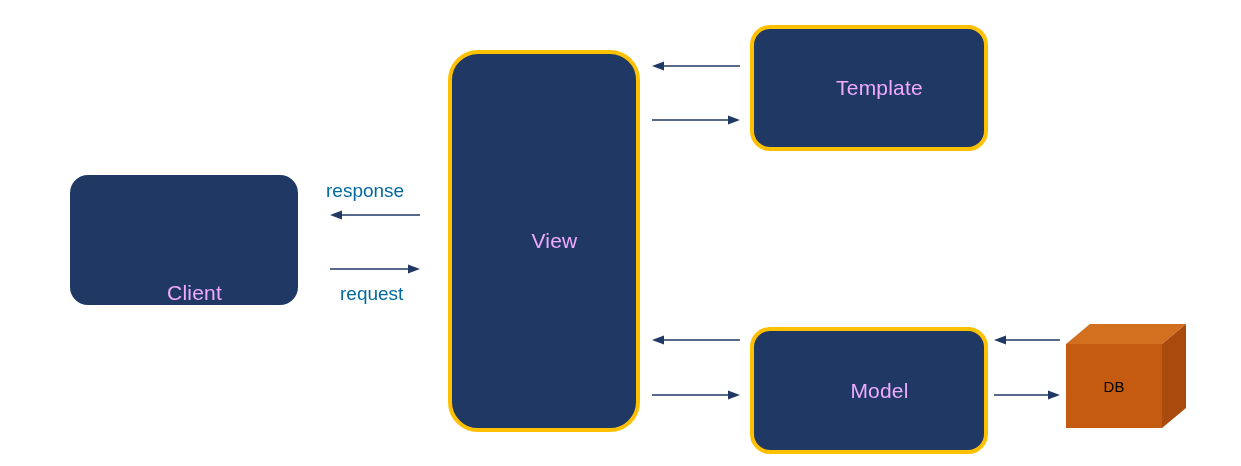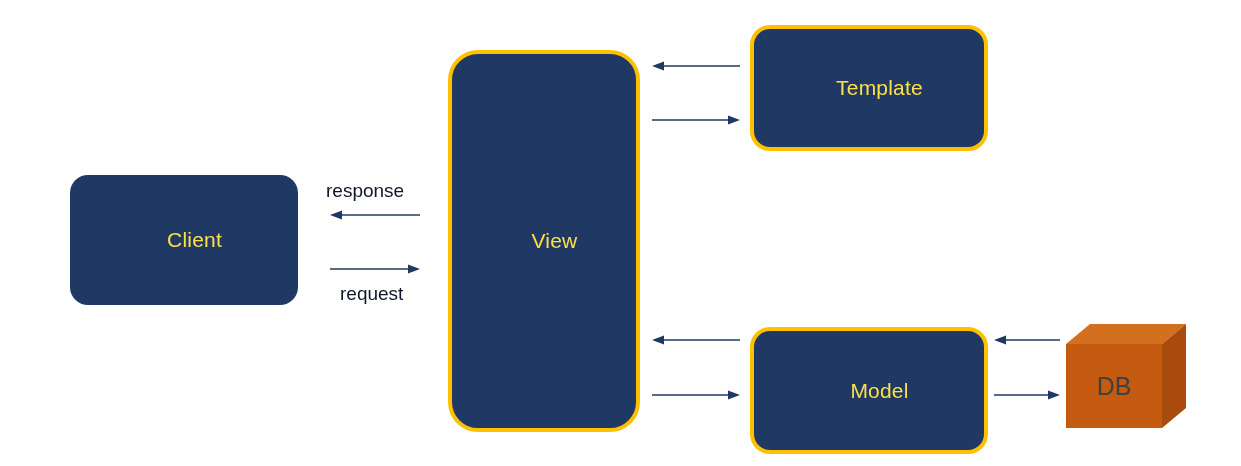--- a/index.html
+++ b/index.html
@@ -17,28 +17,29 @@
   }
 
   
   .node {
     position: absolute;
     box-sizing: border-box;
     background: #1F3864;
     display: flex;
     align-items: center;
     justify-content: center;
-    color: #fde047;
+    color: #f0abfc;
     font-size: 21px;
     font-weight: 400;
     letter-spacing: 0.2px;
     padding-left: 21px;
   }
   .node-plain {
     border-radius: 16px;
+    align-items: flex-end;
   }
   .node-gold {
     border: 4px solid #FFC000;
     border-radius: 20px;
   }
 
   #node-client {
     left: 70px;  top: 175px;
     width: 228px; height: 130px;
     border-radius: 18px;
@@ -64,38 +65,38 @@
     width: 120px; height: 104px;
   }
   #node-db svg { display: block; }
   #node-db .db-label {
     position: absolute;
     left: 0; top: 0;
     width: 96px; height: 104px;
     display: flex;
     align-items: center;
     justify-content: center;
-    color: #404040;
-    font-size: 25px;
+    color: #000000;
+    font-size: 15px;
     padding-top: 20px;
     box-sizing: border-box;
     pointer-events: none;
   }
 
   
   .arrow {
     position: absolute;
     height: 14px;
   }
   .arrow svg { display: block; overflow: visible; }
 
   
   .edge-label {
     position: absolute;
-    color: #0f172a;
+    color: #0369a1;
     font-size: 19px;
     white-space: nowrap;
     font-family: "Liberation Sans", sans-serif;
   }
   #label-response { left: 326px; top: 180px; }
   #label-request  { left: 340px; top: 283px; }
 </style>
 </head>
 <body>
 

